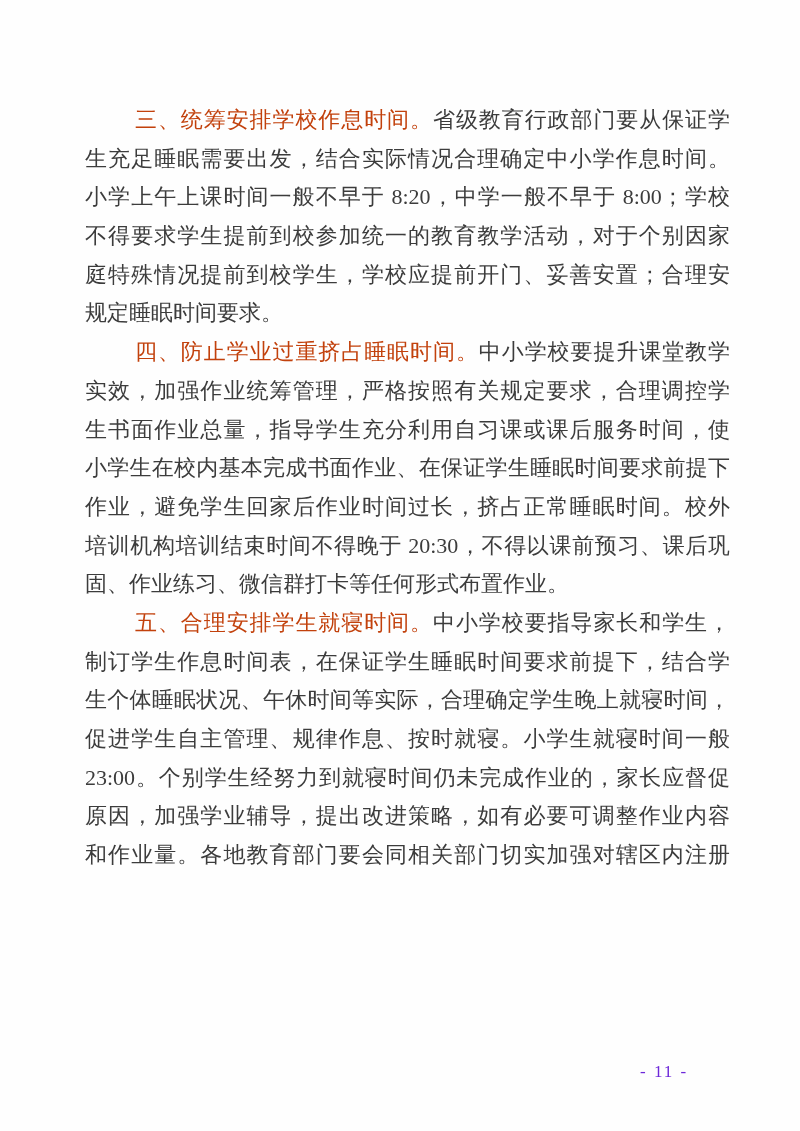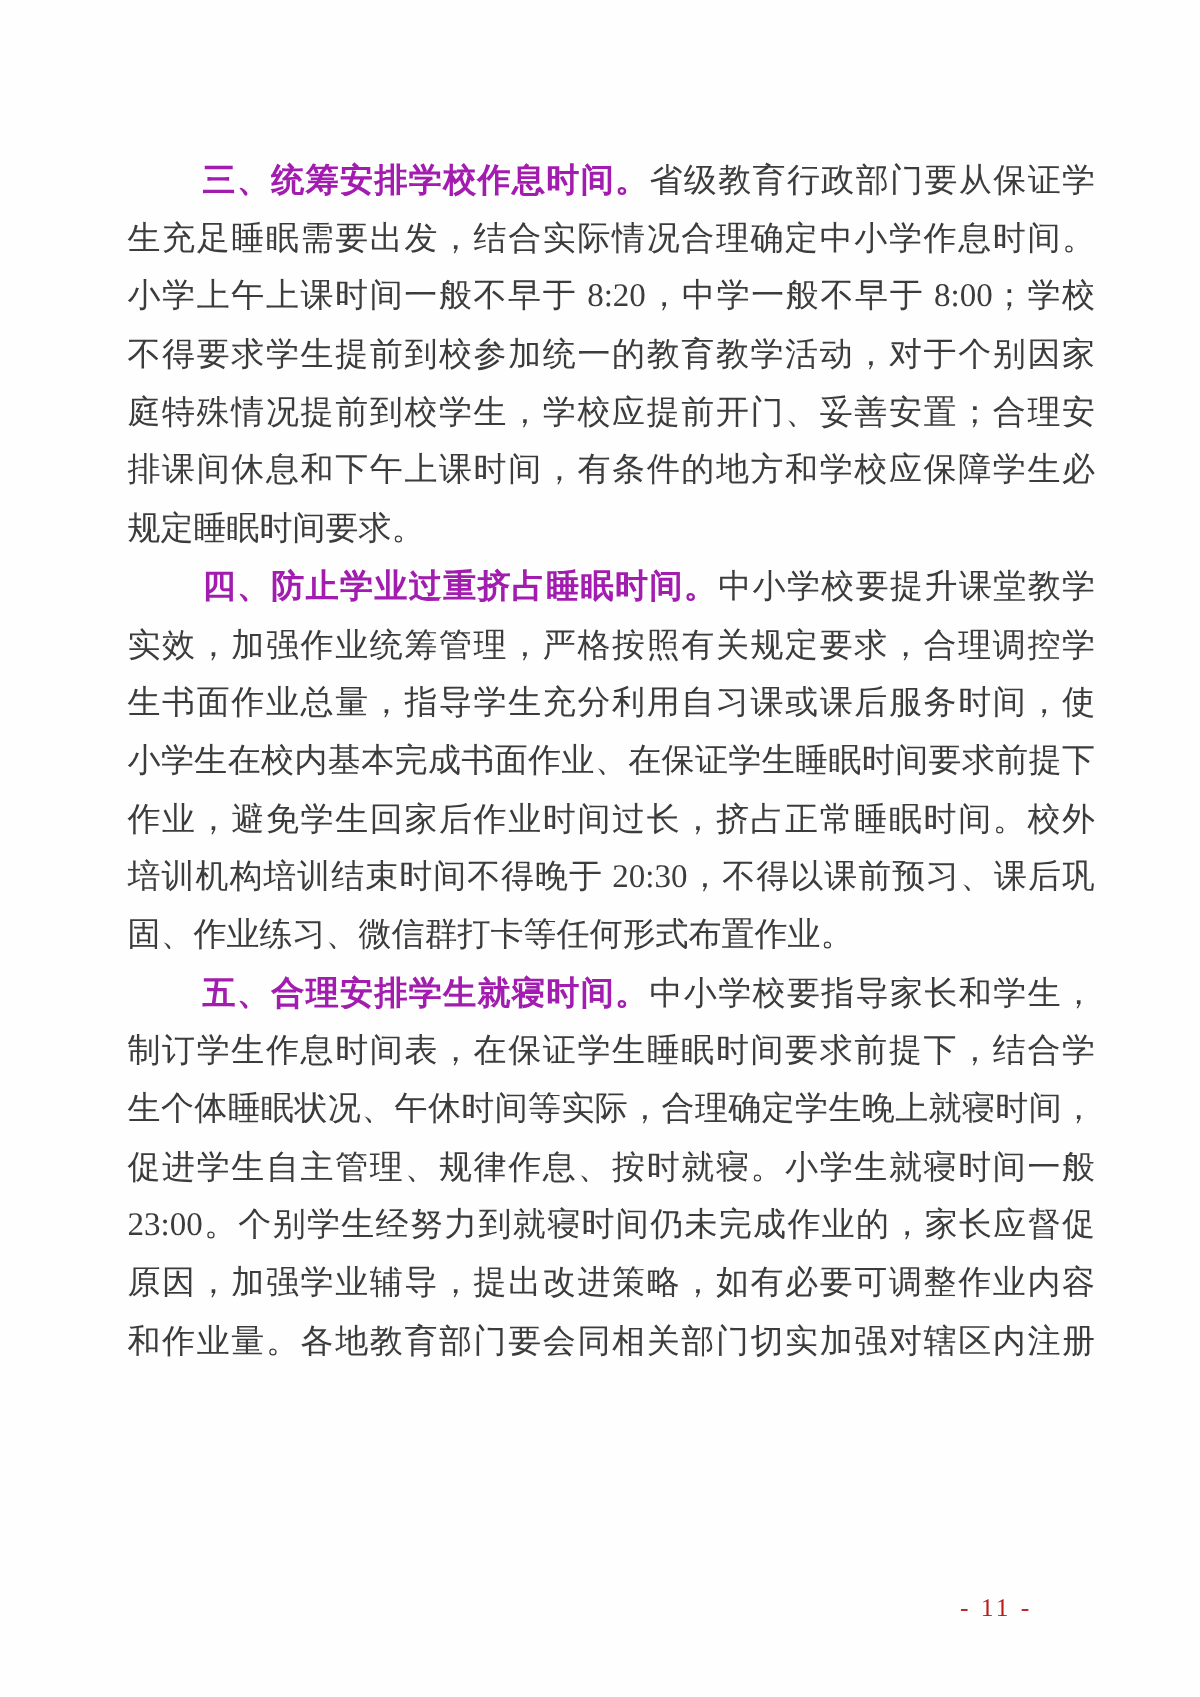--- a/index.html
+++ b/index.html
@@ -28,45 +28,44 @@
     white-space:normal;
   }
   .line.end {
     text-align-last:left;
   }
   .line.first {
     text-indent:50px;
   }
   .hd {
     font-family:"Liberation Sans", sans-serif;
-    font-weight:700;
-    color:#a21caf;
+    font-weight:400;
+    color:#c2410c;
   }
   .page-number {
     position:absolute;
     left:640px;
     top:1062px;
     font-size:17px;
     letter-spacing:2px;
-    color:#b91c1c;
+    color:#6d28d9;
     font-family:"Liberation Serif", serif;
   }
 </style>
 </head>
 <body>
 
 <div class="page">
   <div class="text-block">
       <div>
         <div class="line first"><b class="hd">三、统筹安排学校作息时间。</b>省级教育行政部门要从保证学</div>
         <div class="line">生充足睡眠需要出发，结合实际情况合理确定中小学作息时间。</div>
         <div class="line">小学上午上课时间一般不早于 8:20，中学一般不早于 8:00；学校</div>
         <div class="line">不得要求学生提前到校参加统一的教育教学活动，对于个别因家</div>
         <div class="line">庭特殊情况提前到校学生，学校应提前开门、妥善安置；合理安</div>
-        <div class="line">排课间休息和下午上课时间，有条件的地方和学校应保障学生必</div>
         <div class="line end">规定睡眠时间要求。</div>
       </div>
       <div>
         <div class="line first"><b class="hd">四、防止学业过重挤占睡眠时间。</b>中小学校要提升课堂教学</div>
         <div class="line">实效，加强作业统筹管理，严格按照有关规定要求，合理调控学</div>
         <div class="line">生书面作业总量，指导学生充分利用自习课或课后服务时间，使</div>
         <div class="line">小学生在校内基本完成书面作业、在保证学生睡眠时间要求前提下</div>
         <div class="line">作业，避免学生回家后作业时间过长，挤占正常睡眠时间。校外</div>
         <div class="line">培训机构培训结束时间不得晚于 20:30，不得以课前预习、课后巩</div>
         <div class="line end">固、作业练习、微信群打卡等任何形式布置作业。</div>

